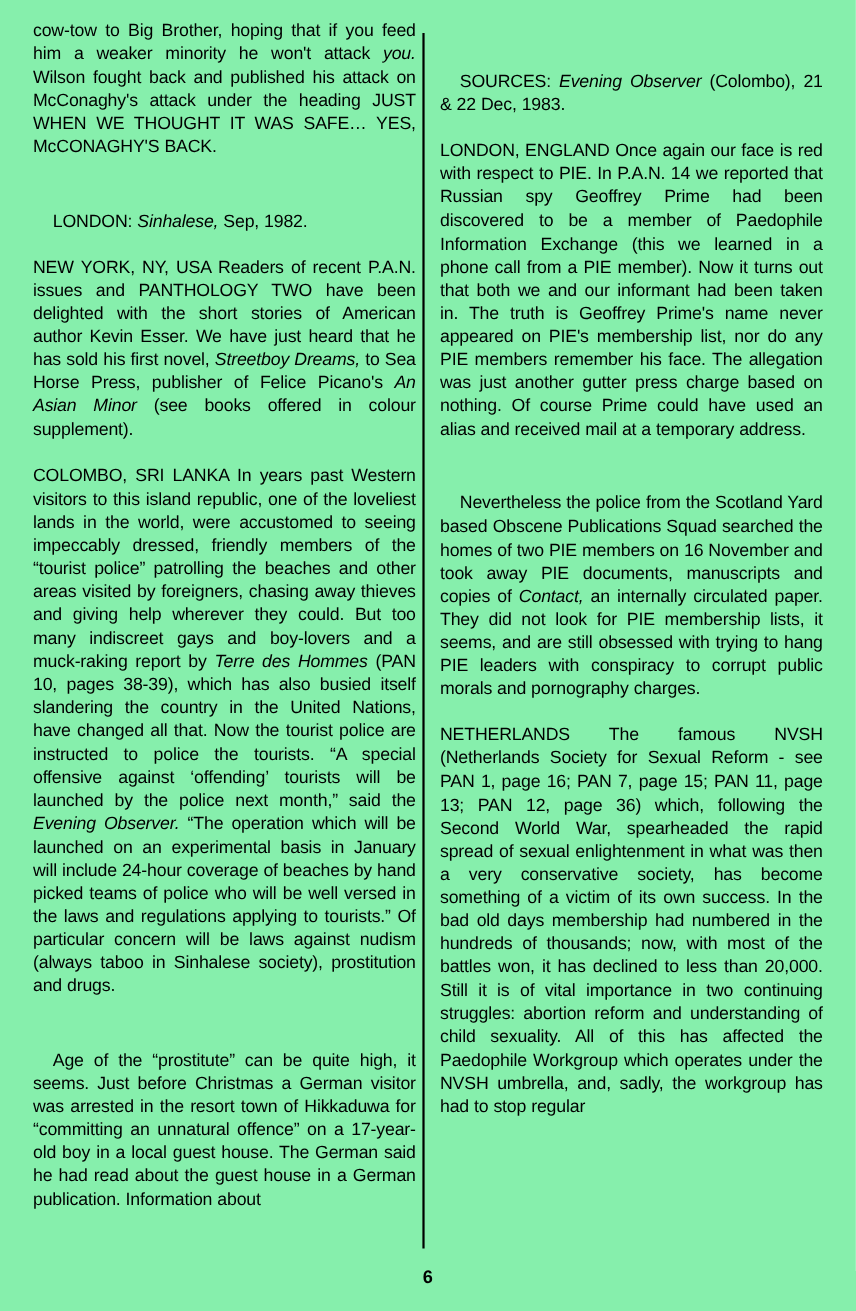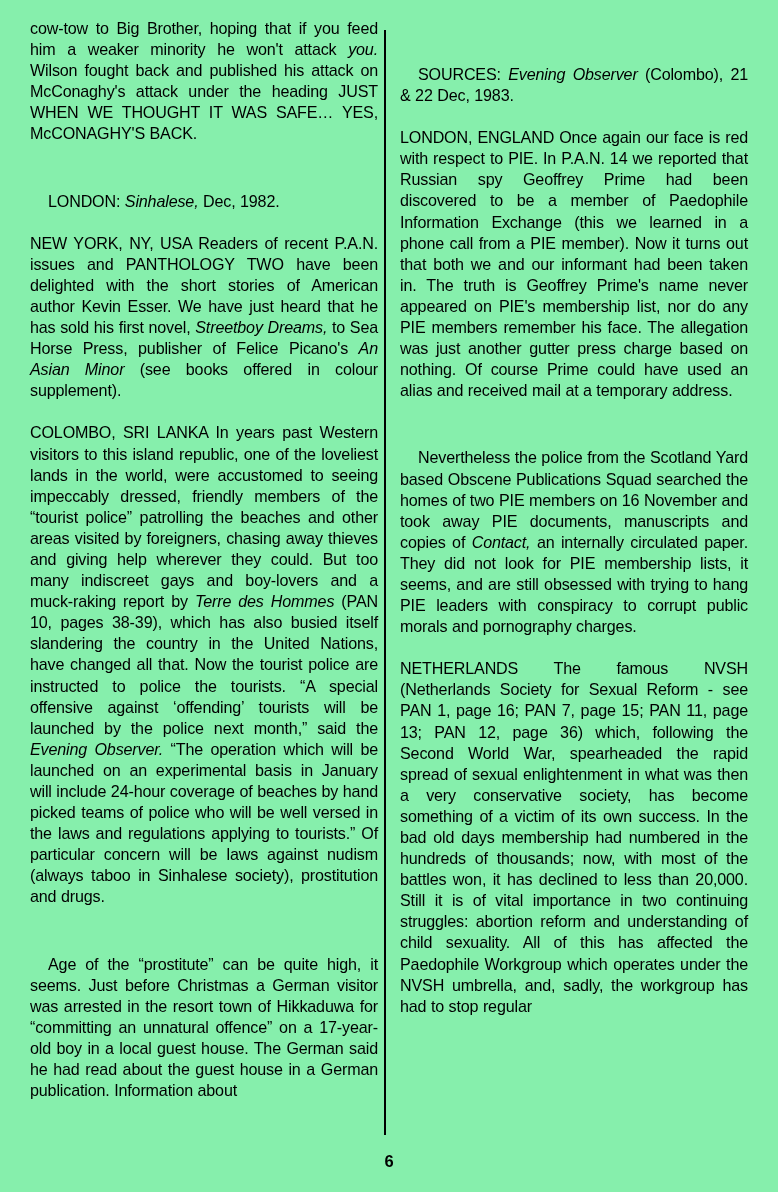--- a/index.html
+++ b/index.html
@@ -89,21 +89,21 @@
 </head>
 <body>
 
 <div id="page">
 
   <div class="col-divider"></div>
 
   <div id="columns">
     <div class="column" id="col-left">
         <p class="para"><span>cow-tow to Big Brother, hoping that if you feed him a weaker minority he won't attack </span><i>you.</i><span> Wilson fought back and published his attack on McConaghy's attack under the heading JUST WHEN WE THOUGHT IT WAS SAFE… YES, McCONAGHY'S BACK.</span></p>
-        <p class="para indent"><span>LONDON: </span><i>Sinhalese,</i><span> Dec, 1982.</span></p>
+        <p class="para indent"><span>LONDON: </span><i>Sinhalese,</i><span> Sep, 1982.</span></p>
         <div class="gap"></div>
         <p class="para"><span>NEW YORK, NY, USA Readers of recent P.A.N. issues and PANTHOLOGY TWO have been delighted with the short stories of American author Kevin Esser. We have just heard that he has sold his first novel, </span><i>Streetboy Dreams,</i><span> to Sea Horse Press, publisher of Felice Picano's </span><i>An Asian Minor</i><span> (see books offered in colour supplement).</span></p>
         <div class="gap"></div>
         <p class="para"><span>COLOMBO, SRI LANKA In years past Western visitors to this island republic, one of the loveliest lands in the world, were accustomed to seeing impeccably dressed, friendly members of the “tourist police” patrolling the beaches and other areas visited by foreigners, chasing away thieves and giving help wherever they could. But too many indiscreet gays and boy-lovers and a muck-raking report by </span><i>Terre des Hommes</i><span> (PAN 10, pages 38-39), which has also busied itself slandering the country in the United Nations, have changed all that. Now the tourist police are instructed to police the tourists. “A special offensive against ‘offending’ tourists will be launched by the police next month,” said the </span><i>Evening Observer.</i><span> “The operation which will be launched on an experimental basis in January will include 24-hour coverage of beaches by hand picked teams of police who will be well versed in the laws and regulations applying to tourists.” Of particular concern will be laws against nudism (always taboo in Sinhalese society), prostitution and drugs.</span></p>
         <p class="para indent"><span>Age of the “prostitute” can be quite high, it seems. Just before Christmas a German visitor was arrested in the resort town of Hikkaduwa for “committing an unnatural offence” on a 17-year-old boy in a local guest house. The German said he had read about the guest house in a German publication. Information about</span></p>
       </div>
     <div class="column" id="col-right">
         <p class="para indent"><span>SOURCES: </span><i>Evening Observer</i><span> (Colombo), 21 &amp; 22 Dec, 1983.</span></p>
         <div class="gap"></div>
         <p class="para"><span>LONDON, ENGLAND Once again our face is red with respect to PIE. In P.A.N. 14 we reported that Russian spy Geoffrey Prime had been discovered to be a member of Paedophile Information Exchange (this we learned in a phone call from a PIE member). Now it turns out that both we and our informant had been taken in. The truth is Geoffrey Prime's name never appeared on PIE's membership list, nor do any PIE members remember his face. The allegation was just another gutter press charge based on nothing. Of course Prime could have used an alias and received mail at a temporary address.</span></p>

